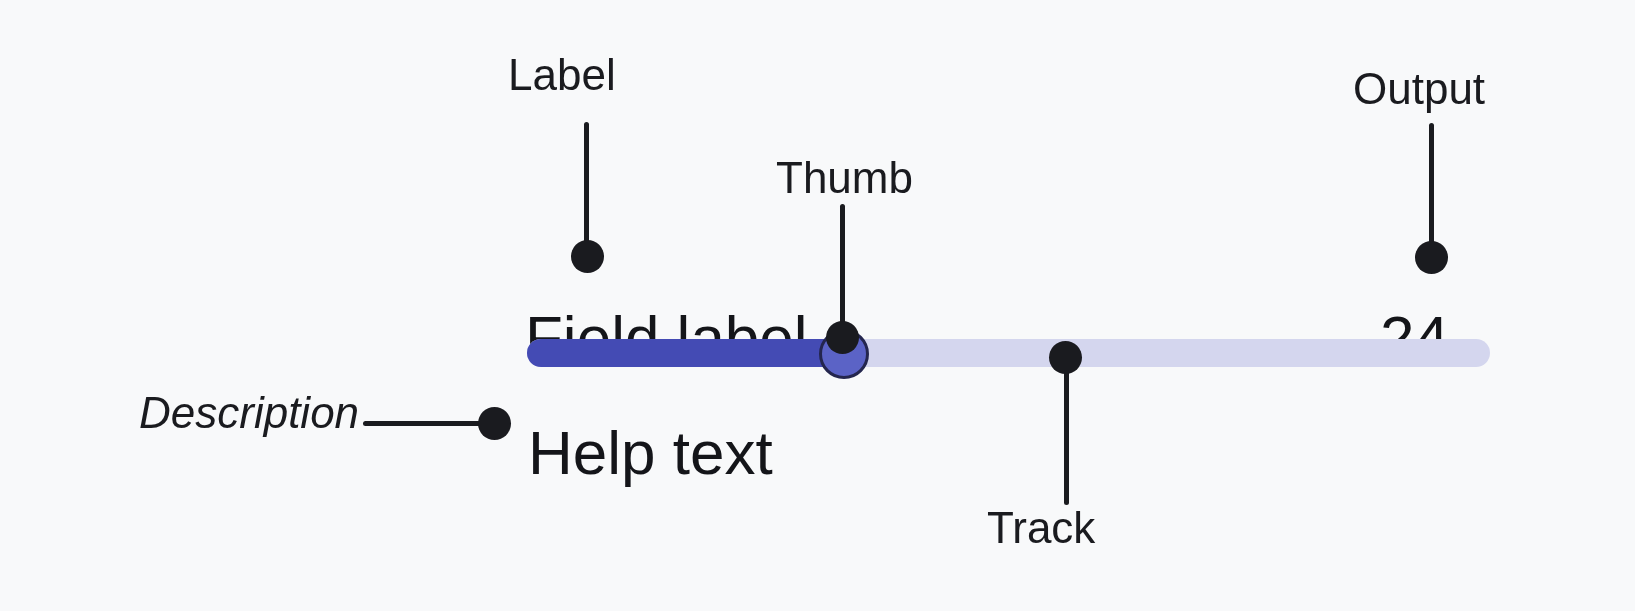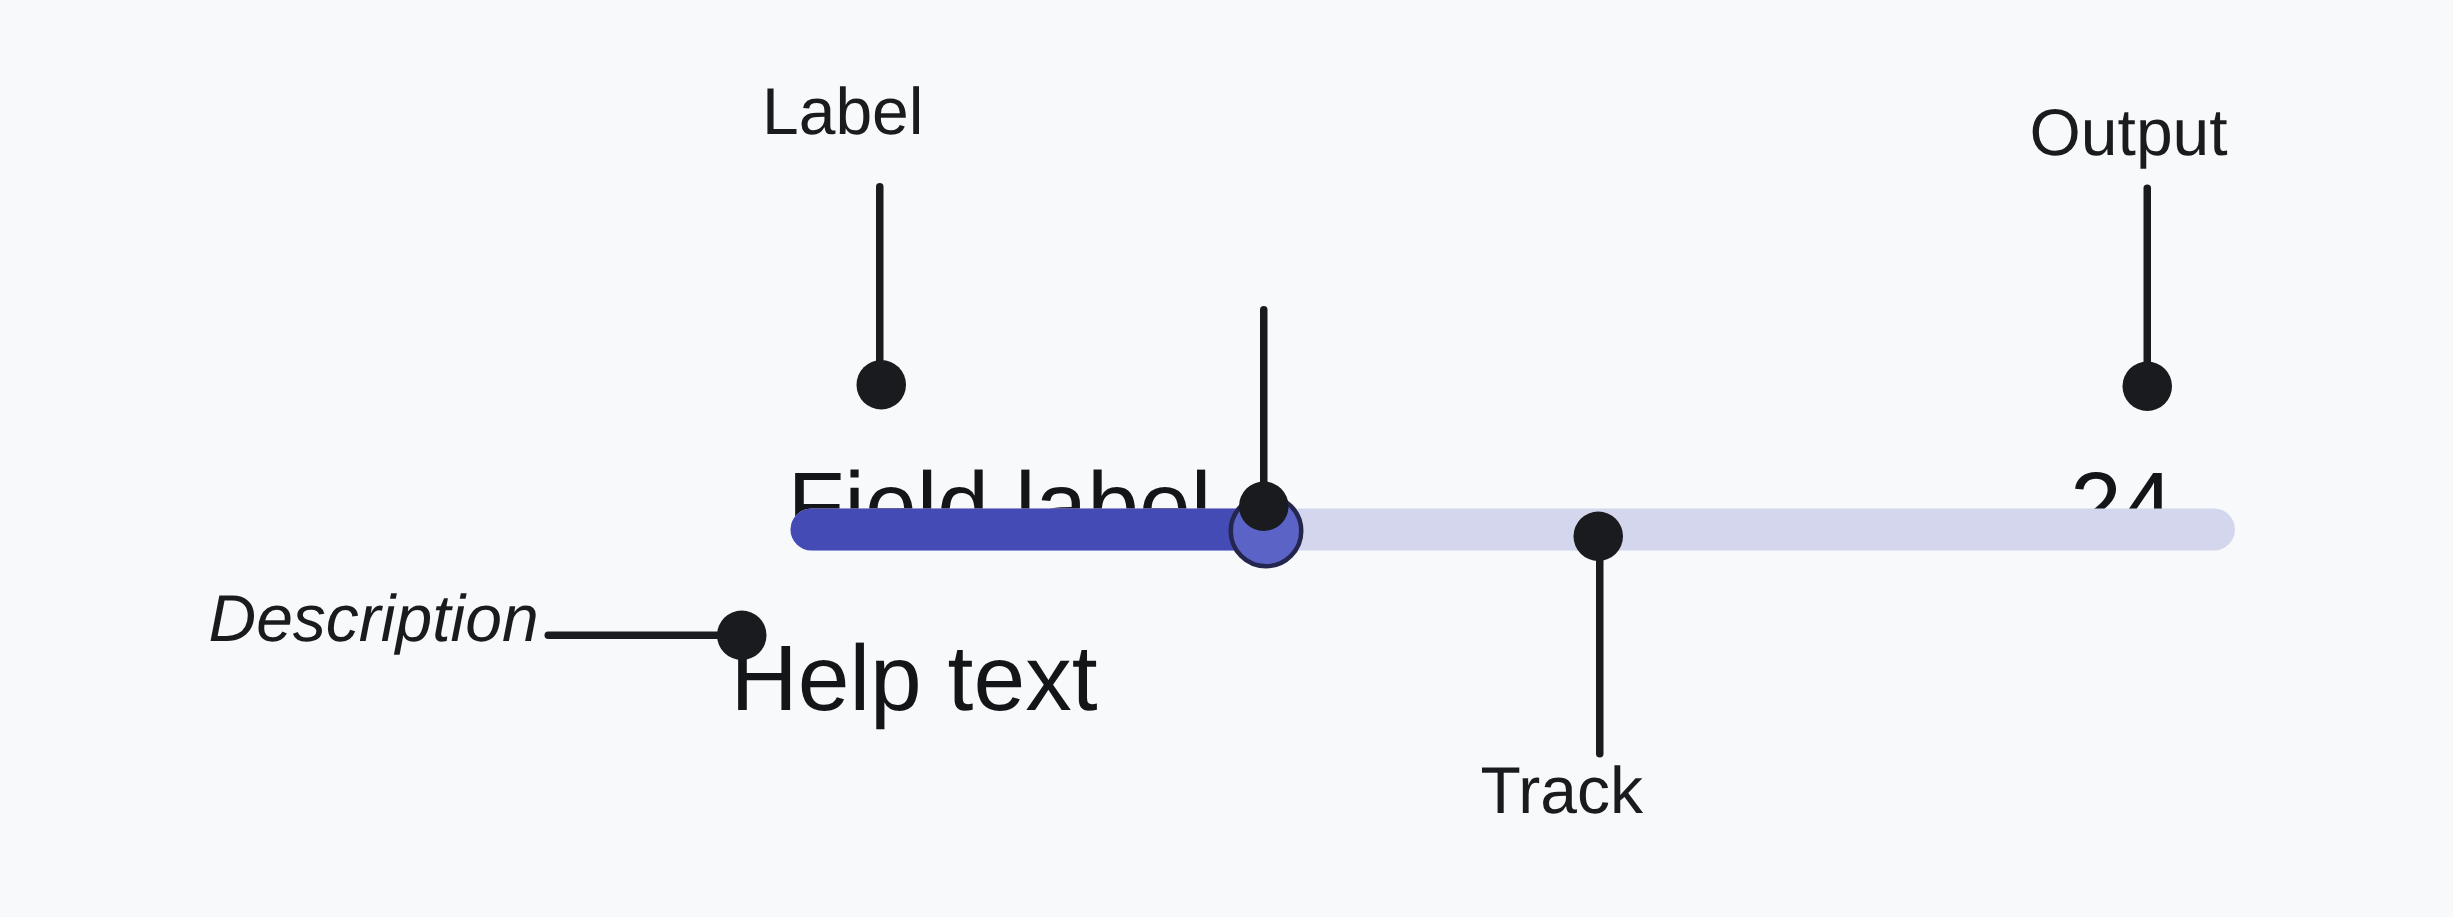--- a/index.html
+++ b/index.html
@@ -20,21 +20,21 @@
 
   
   .component-text {
     font-size: 62px;
     line-height: 1;
     color: var(--text, #141519);
     white-space: nowrap;
     margin-top: 31px;
   }
   .field-label { left: 525px; top: 276px; }
-  .help-text   { left: 487px; top: 391px; text-align: right; }
+  .help-text   { left: 528px; top: 391px; text-align: right; }
   .output-value {
     left: 1380px; top: 276px; width: 100px;
     text-align: left;
   }
   .track {
     left: 527px; top: 339px;
     width: 963px; height: 28px;
     background: var(--track-empty, #d4d6ee);
     border-radius: 14px;
   }
@@ -112,20 +112,21 @@
   </div>
 
   <div class="abs thumb"></div>
 
   <div class="abs component-text help-text">Help text</div>
 
   <div class="abs ann-text ann-center label-text">Label</div>
   <div class="abs ann-line-v label-line"></div>
   <div class="abs ann-dot label-dot"></div>
 
+  <div class="abs ann-text ann-center thumb-text">Thumb</div>
   <div class="abs ann-line-v thumb-line"></div>
   <div class="abs ann-dot thumb-dot"></div>
 
   <div class="abs ann-text ann-center output-text">Output</div>
   <div class="abs ann-line-v output-line"></div>
   <div class="abs ann-dot output-dot"></div>
 
   <div class="abs ann-text ann-center track-text">Track</div>
   <div class="abs ann-line-v track-line"></div>
   <div class="abs ann-dot track-dot"></div>

